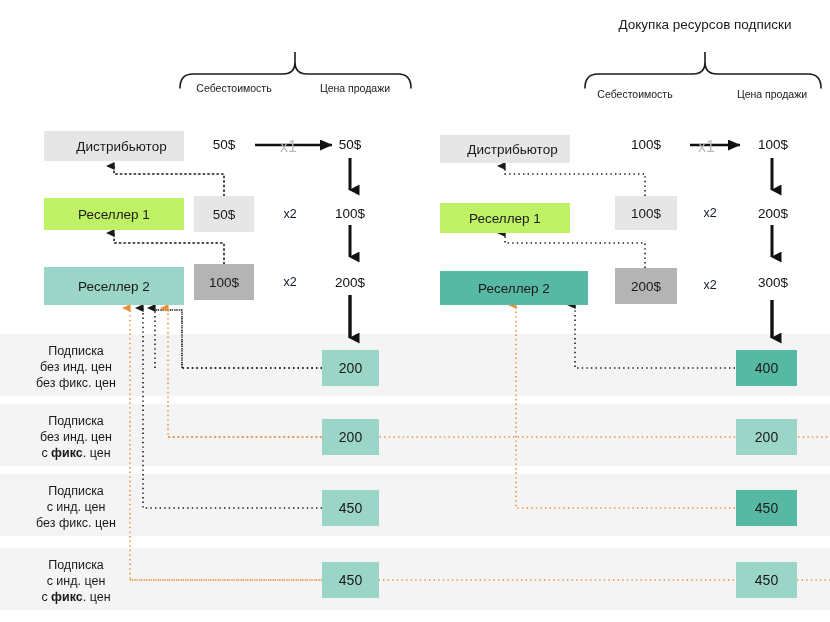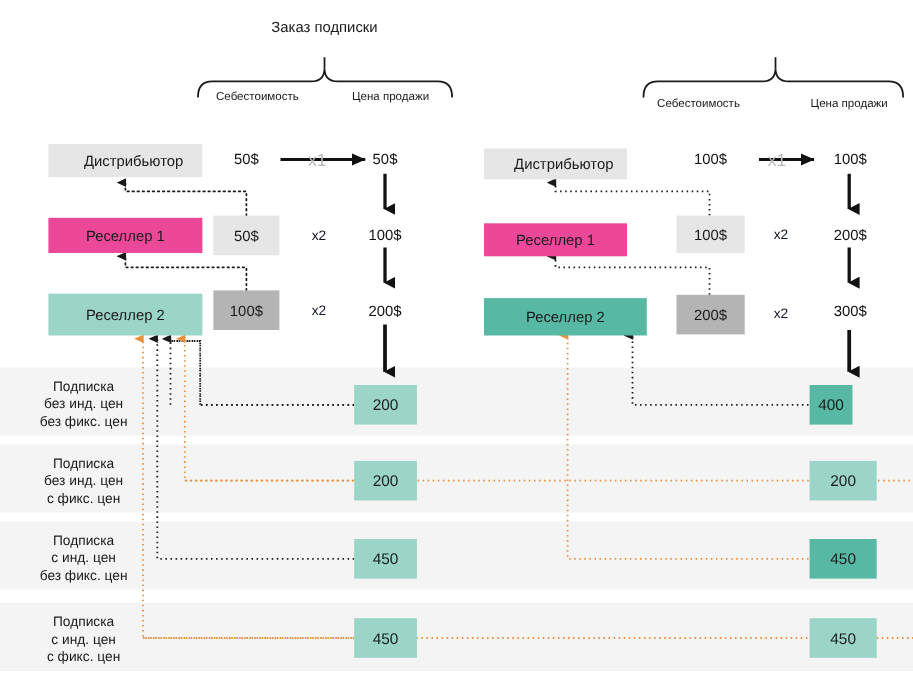--- a/index.html
+++ b/index.html
@@ -3,33 +3,33 @@
 <meta charset="utf-8">
 <style>
   html,body{margin:0;padding:0;background:#ffffff;}
   body{width:830px;height:622px;font-family:"Liberation Sans","DejaVu Sans",sans-serif;color:#1a1a1a;}
   #stage{position:relative;width:830px;height:622px;overflow:hidden;}
   #svg-layer{position:absolute;left:0;top:0;width:830px;height:622px;}
   .abs{position:absolute;box-sizing:border-box;}
   .band{background:#f4f4f4;}
   .role-box{display:flex;align-items:center;justify-content:center;font-size:13.5px;color:#1a1a1a;}
   .role-dist{background:#e6e6e6;padding-left:15px;}
-  .role-res1{background:#ec4899;}
+  .role-res1{background:#bef264;}
   .role-res2-light{background:#9ad5c8;}
   .role-res2-dark{background:#57b9a4;}
   .cost-box{display:flex;align-items:center;justify-content:center;font-size:13.5px;}
   .cost-light{background:#e6e6e6;}
   .cost-gray{background:#b4b4b4;}
   .price-txt{font-size:13.5px;color:#111;text-align:center;}
   .mult{font-size:12.5px;color:#0f172a;text-align:center;}
   .xlbl{font-size:16px;color:#b9b9b9;}
   .grp-title{font-size:13.5px;color:#1a1a1a;text-align:center;line-height:17px;}
   .sub-lbl{font-size:10.5px;color:#1a1a1a;text-align:center;}
   .row-label{font-size:12.5px;color:#1a1a1a;text-align:center;line-height:16px;}
-  .row-label b{font-weight:normal;margin-top:44px;}
+  .row-label b{font-weight:bold;margin-top:44px;}
   .val-box{display:flex;align-items:center;justify-content:center;font-size:14px;color:#1a1a1a;}
   .val-light{background:#9ad5c8;}
   .val-dark{background:#57b9a4;}
 </style>
 </head>
 <body>
 
 <div id="stage">
 
   <div class="abs band" style="left:0;top:334px;width:830px;height:62px;"></div>
@@ -88,23 +88,20 @@
     <path d="M645,196 L645,174 L505,174 L505,166" fill="none" stroke="#1a1a1a" stroke-width="1.6" stroke-dasharray="1.4 3.2" marker-end="url(#ah-black)"></path>
     <path d="M645,268 L645,243 L505,243 L505,233" fill="none" stroke="#1a1a1a" stroke-width="1.6" stroke-dasharray="1.4 3.2" marker-end="url(#ah-black)"></path>
 
     <path d="M735,368 L575,368 L575,305" fill="none" stroke="#1a1a1a" stroke-width="1.6" stroke-dasharray="1.4 3.2" marker-end="url(#ah-black)"></path>
     <path d="M735,508 L516,508 L516,305" fill="none" stroke="#e8903a" stroke-width="1.6" stroke-dasharray="1.4 3.2" marker-end="url(#ah-orange)"></path>
 
     <line x1="168" y1="437" x2="830" y2="437" stroke="#e8903a" stroke-width="1.6" stroke-dasharray="1.4 3.2"></line>
     <line x1="130" y1="580" x2="830" y2="580" stroke="#e8903a" stroke-width="1.6" stroke-dasharray="1.4 3.2"></line>
   </svg>
 
-  <div class="abs grp-title" style="left:205px;top:16px;width:180px;">
-    <span>Заказ подписки</span>
-  </div>
   <div class="abs sub-lbl" style="left:175px;top:82px;width:118px;"><span>Себестоимость</span></div>
   <div class="abs sub-lbl" style="left:300px;top:82px;width:110px;"><span>Цена продажи</span></div>
 
   <div class="abs role-box role-dist" style="left:44px;top:131px;width:140px;height:30px;">
     <span>Дистрибьютор</span>
   </div>
   <div class="abs role-box role-res1" style="left:44px;top:198px;width:140px;height:32px;">
     <span>Реселлер 1</span>
   </div>
   <div class="abs role-box role-res2-light" style="left:44px;top:267px;width:140px;height:38px;">
@@ -120,20 +117,23 @@
   </div>
 
   <div class="abs xlbl" style="left:280px;top:138px;width:26px;"><span>x1</span></div>
   <div class="abs mult" style="left:268px;top:207px;width:44px;"><span>x2</span></div>
   <div class="abs mult" style="left:268px;top:275px;width:44px;"><span>x2</span></div>
 
   <div class="abs price-txt" style="left:320px;top:137px;width:60px;"><span>50$</span></div>
   <div class="abs price-txt" style="left:320px;top:206px;width:60px;"><span>100$</span></div>
   <div class="abs price-txt" style="left:320px;top:275px;width:60px;"><span>200$</span></div>
 
+  <div class="abs grp-title" style="left:615px;top:16px;width:180px;">
+    <span>Докупка ресурсов подписки</span>
+  </div>
   <div class="abs sub-lbl" style="left:583px;top:88px;width:104px;"><span>Себестоимость</span></div>
   <div class="abs sub-lbl" style="left:722px;top:88px;width:100px;"><span>Цена продажи</span></div>
 
   <div class="abs role-box role-dist" style="left:440px;top:135px;width:130px;height:28px;">
     <span>Дистрибьютор</span>
   </div>
   <div class="abs role-box role-res1" style="left:440px;top:203px;width:130px;height:30px;">
     <span>Реселлер 1</span>
   </div>
   <div class="abs role-box role-res2-dark" style="left:440px;top:271px;width:148px;height:34px;">
@@ -157,21 +157,21 @@
   <div class="abs price-txt" style="left:742px;top:275px;width:62px;"><span>300$</span></div>
 
   <div class="abs row-label" style="left:12px;top:343px;width:128px;">
     <div>Подписка</div>
     <div>без инд. цен</div>
     <div><span>без фикс</span><b></b><span>. цен</span></div>
   </div>
   <div class="abs val-box val-light" style="left:322px;top:350px;width:57px;height:36px;">
       <span>200</span>
     </div>
-  <div class="abs val-box val-dark" style="left:736px;top:350px;width:39px;height:36px;">
+  <div class="abs val-box val-dark" style="left:736px;top:350px;width:61px;height:36px;">
       <span>400</span>
     </div>
 
   <div class="abs row-label" style="left:12px;top:413px;width:128px;">
     <div>Подписка</div>
     <div>без инд. цен</div>
     <div><span>с </span><b>фикс</b><span>. цен</span></div>
   </div>
   <div class="abs val-box val-light" style="left:322px;top:419px;width:57px;height:36px;">
       <span>200</span>

